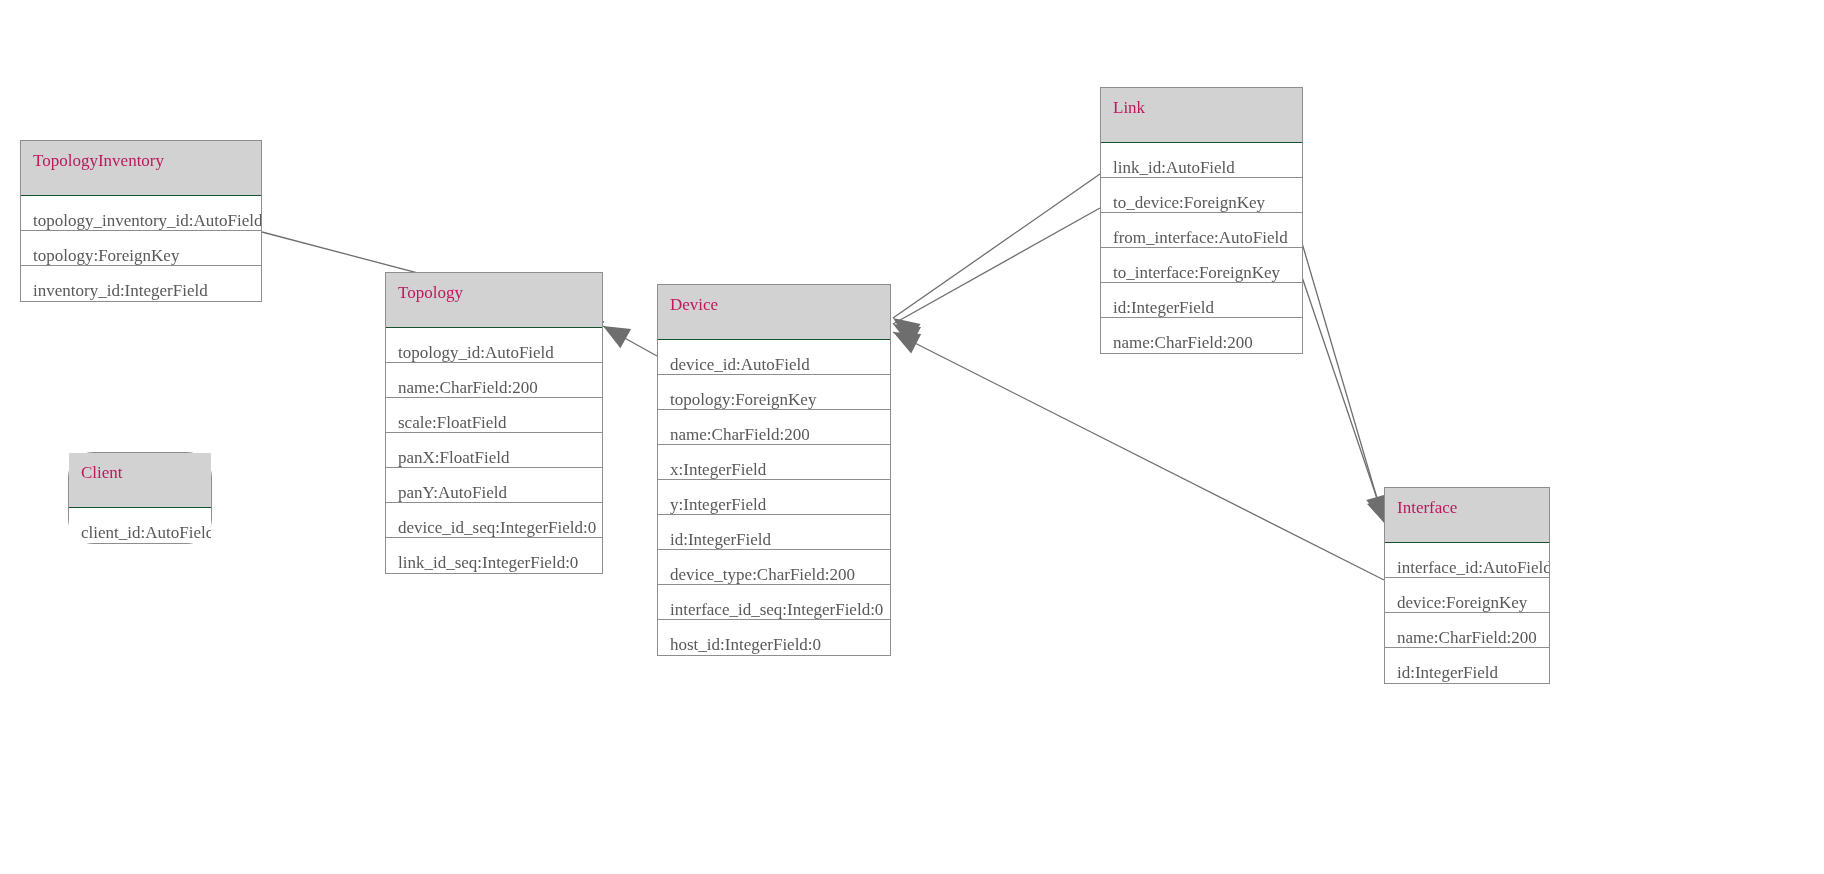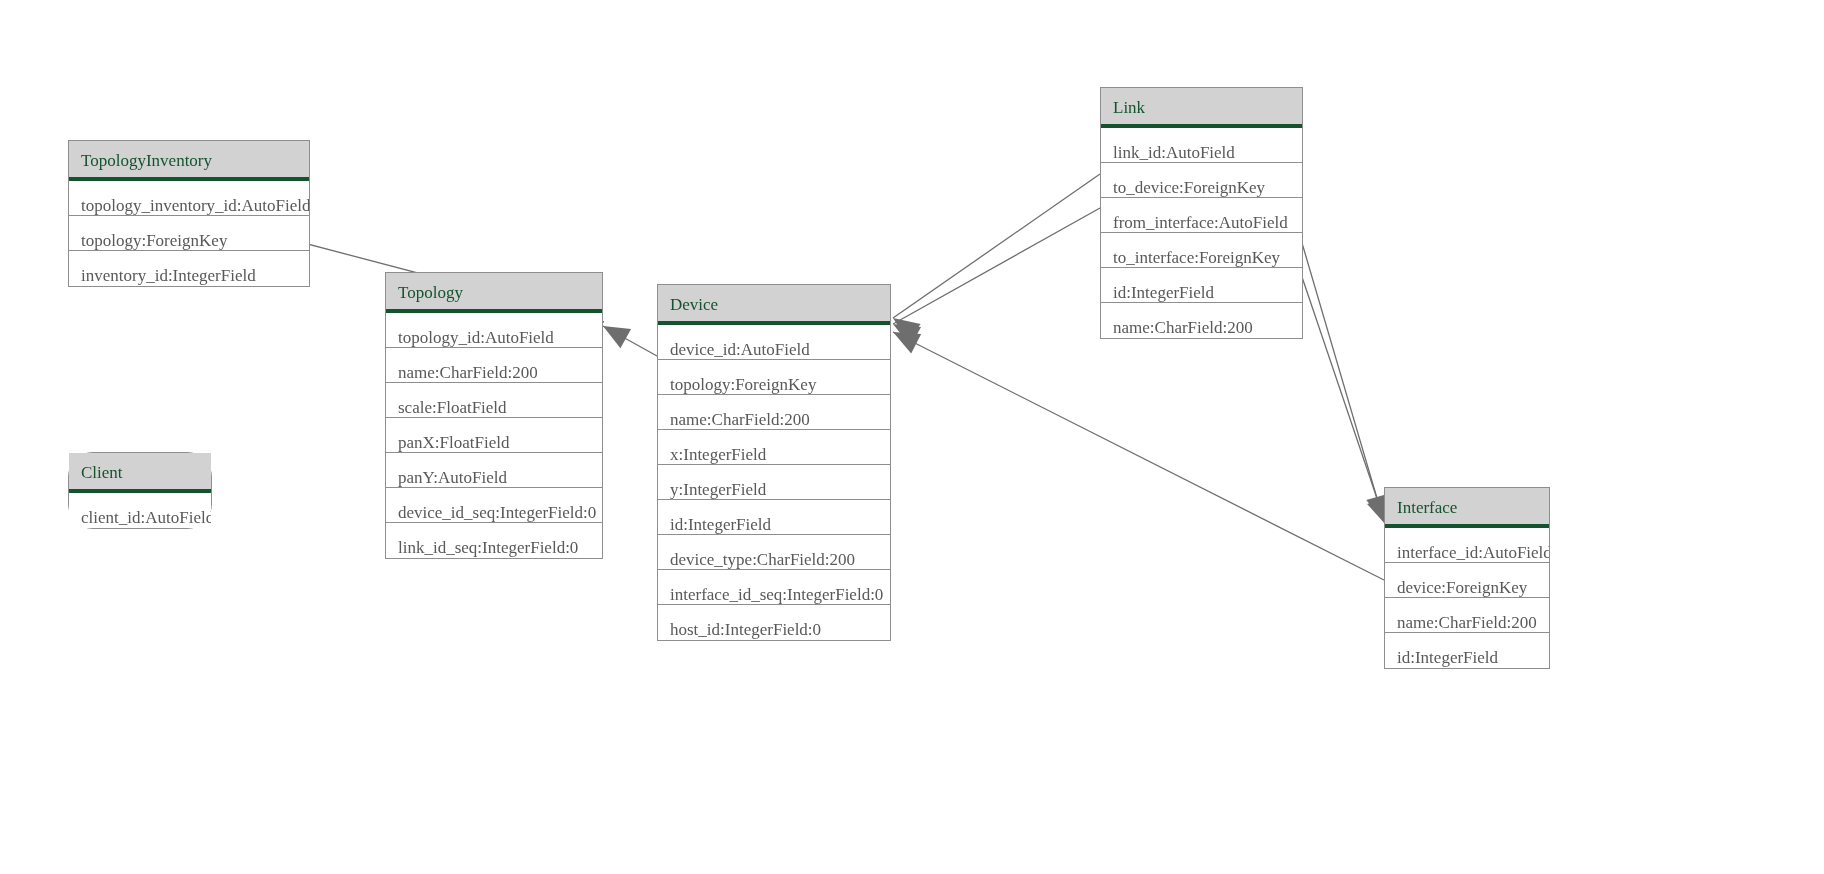--- a/index.html
+++ b/index.html
@@ -30,25 +30,25 @@
   .entity {
     position: absolute;
     box-sizing: border-box;
     border: 1px solid #8e8e8e;
     background: #ffffff;
     z-index: 5;
   }
   .entity-title {
     box-sizing: border-box;
     background: #d2d2d2;
-    border-bottom: 4px solid #14532d;
-    color: #14532d;
+    border-bottom: 1px solid #14532d;
+    color: #be185d;
     font-size: 17px;
     line-height: 40px;
-    height: 40px;
+    height: 55px;
     padding: 0 0 0 12px;
     white-space: nowrap;
     overflow: hidden;
   }
   .entity-row {
     box-sizing: border-box;
     background: #ffffff;
     border-bottom: 1px solid #8e8e8e;
     color: #59595b;
     font-size: 17px;
@@ -92,21 +92,21 @@
         <path d="M 1302,243 L 1384,522" stroke="#6e6e6e" stroke-width="1.3" fill="none"></path>
         <polygon points="0,0 -26,-11 -26,11" fill="#6e6e6e" transform="translate(1384,522) rotate(74)"></polygon>
       </g>
       <g>
         <path d="M 1302,277 L 1386,525" stroke="#6e6e6e" stroke-width="1.3" fill="none"></path>
         <polygon points="0,0 -26,-11 -26,11" fill="#6e6e6e" transform="translate(1386,525) rotate(71)"></polygon>
       </g>
     </svg>
 
   <div id="entity-layer">
-      <div class="entity" style="left: 20px; top: 140px; width: 242px; margin-left: 48px;">
+      <div class="entity" style="left: 20px; top: 140px; width: 242px;">
         <div class="entity-title">TopologyInventory</div>
         <div class="entity-row">topology_inventory_id:AutoField</div>
         <div class="entity-row">topology:ForeignKey</div>
         <div class="entity-row">inventory_id:IntegerField</div>
       </div>
       <div class="entity" style="left: 68px; top: 452px; width: 144px; border-radius: 25px;">
         <div class="entity-title">Client</div>
         <div class="entity-row">client_id:AutoField</div>
       </div>
       <div class="entity" style="left: 385px; top: 272px; width: 218px;">

